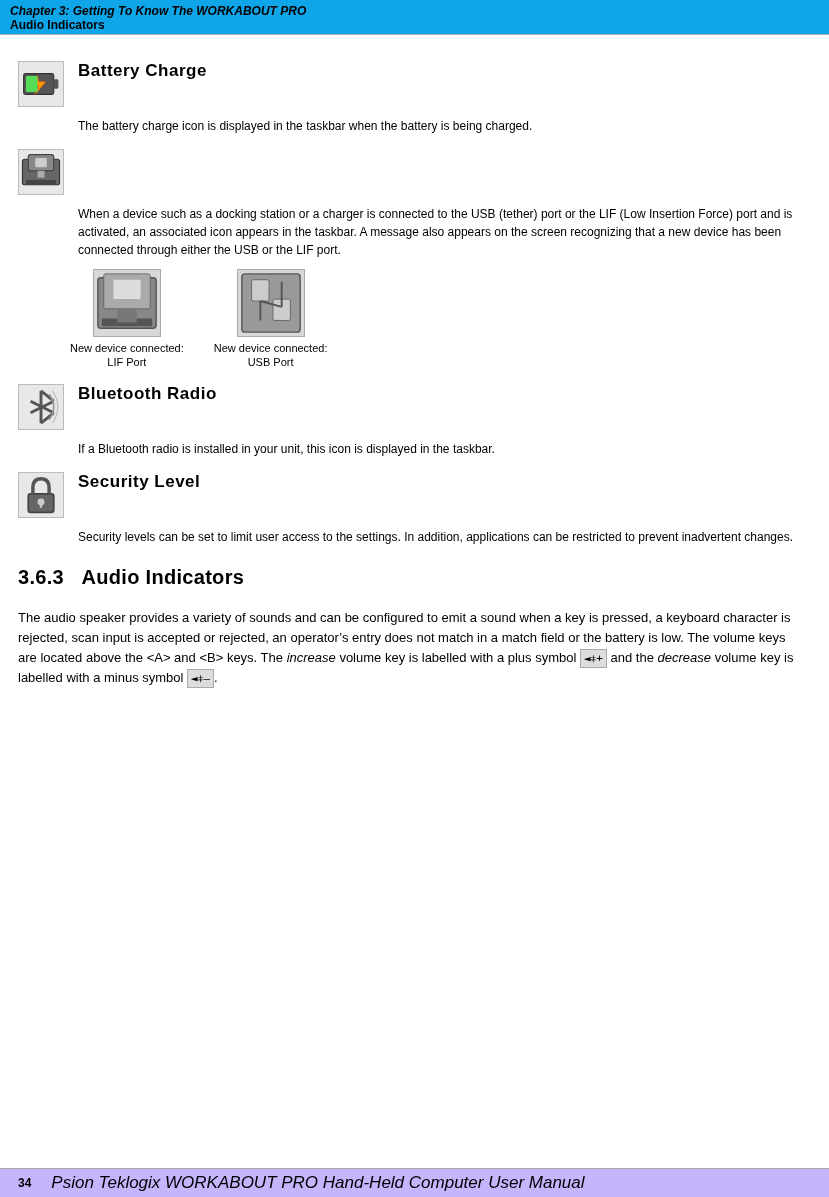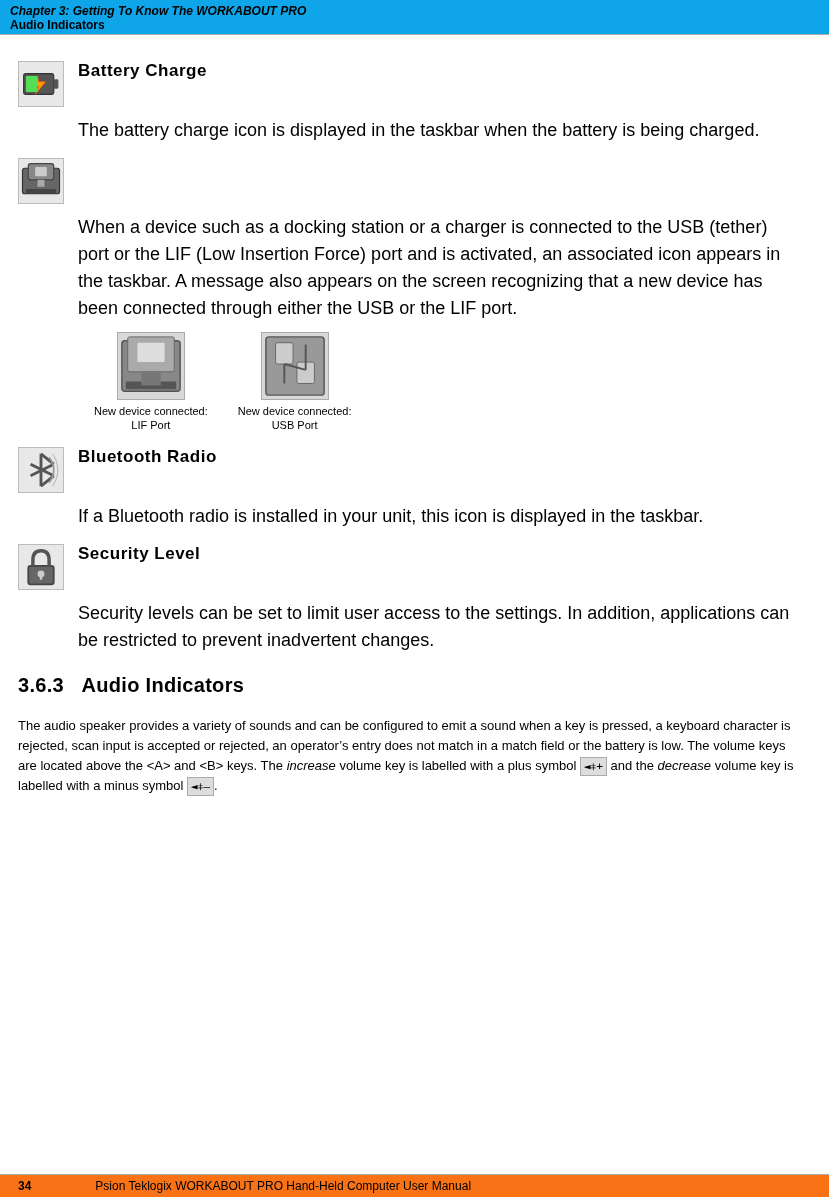--- a/index.html
+++ b/index.html
@@ -52,32 +52,32 @@
       background: #e8e8e8;
       border: 1px solid #bbb;
     }
     .section-heading {
       font-size: 17px;
       font-weight: bold;
       letter-spacing: 0.5px;
       margin-bottom: 4px;
     }
     .section-body {
-      font-size: 18px;
+      font-size: 12px;
       line-height: 1.5;
       margin-left: 60px;
       margin-bottom: 10px;
     }
 
     
     .device-images {
       display: flex;
       flex-direction: row;
       align-items: flex-start;
-      margin-left: 76px;
+      margin-left: 52px;
       margin-bottom: 14px;
       gap: 30px;
     }
     .device-img-block {
       display: flex;
       flex-direction: column;
       align-items: center;
       gap: 4px;
     }
     .device-img-box {
@@ -111,30 +111,30 @@
     
     .page-footer {
       position: fixed;
       bottom: 0;
       left: 0;
       width: 829px;
       padding: 4px 18px;
       display: flex;
       align-items: center;
       border-top: 1px solid #aaa;
-      background: #f97316;
+      background: #c4b5fd;
     }
     .footer-page-num {
       font-size: 12px;
       font-weight: bold;
       margin-right: 20px;
     }
     .footer-text {
-      font-size: 12px;
-      margin-left: 44px;
+      font-size: 17px;
+      font-style: italic;
     }
 
     
     .vol-icon {
       display: inline-block;
       font-size: 11px;
       background: #ddd;
       border: 1px solid #aaa;
       padding: 0 3px;
       vertical-align: middle;

